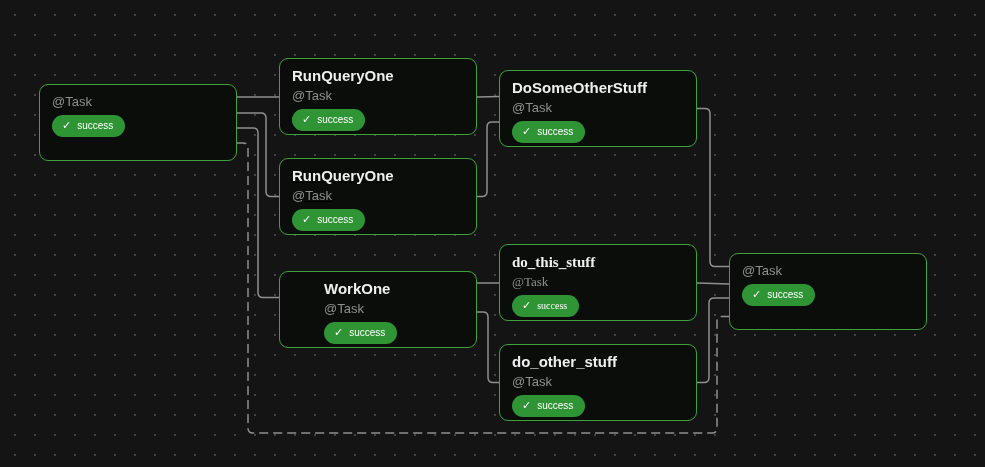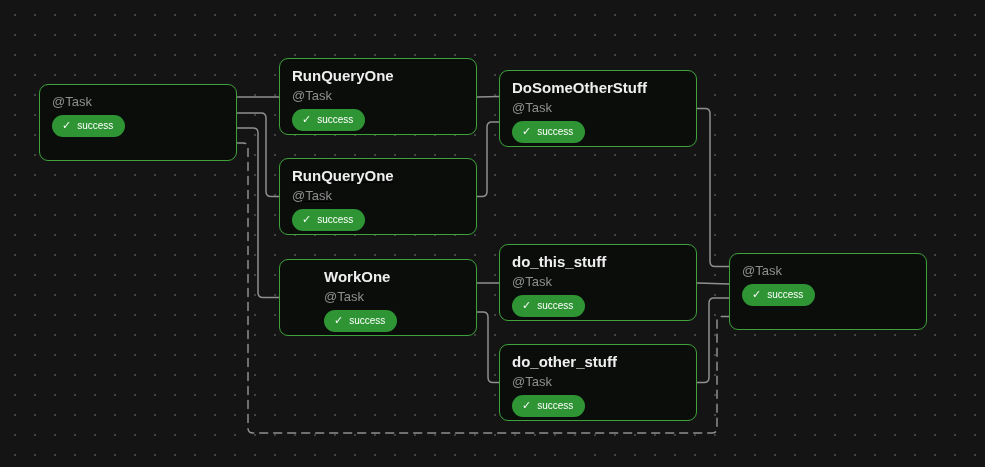--- a/index.html
+++ b/index.html
@@ -85,23 +85,23 @@
   }
   .badge .badge-label {
     color: #ffffff;
     font-size: 10px;
     line-height: 15px;
   }
   
   .n0 { left: 39px;  top: 84px; }
   .n1 { left: 279px; top: 58px; }
   .n2 { left: 279px; top: 158px; text-decoration: underline; }
-  .n3 { left: 279px; top: 259px; padding-left: 44px; }
+  .n3 { left: 279px; top: 271px; padding-left: 44px; }
   .n4 { left: 499px; top: 70px; }
-  .n5 { left: 499px; top: 244px; }
+  .n5 { left: 499px; top: 244px; font-family: Liberation Serif, serif; }
   .n6 { left: 499px; top: 344px; }
   .n7 { left: 729px; top: 253px; }
 </style>
 </head>
 <body>
 
 <div class="canvas">
 
   <svg class="edges" viewBox="0 0 985 467" xmlns="http://www.w3.org/2000/svg">
     <path d="M 237.5 97 L 279 97"></path>

